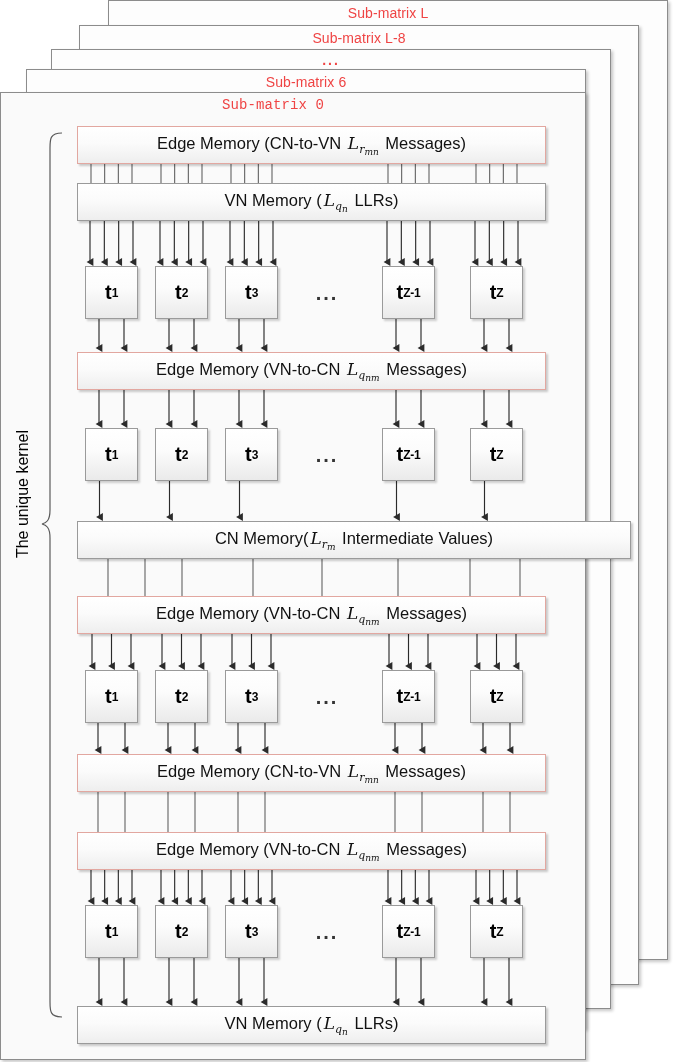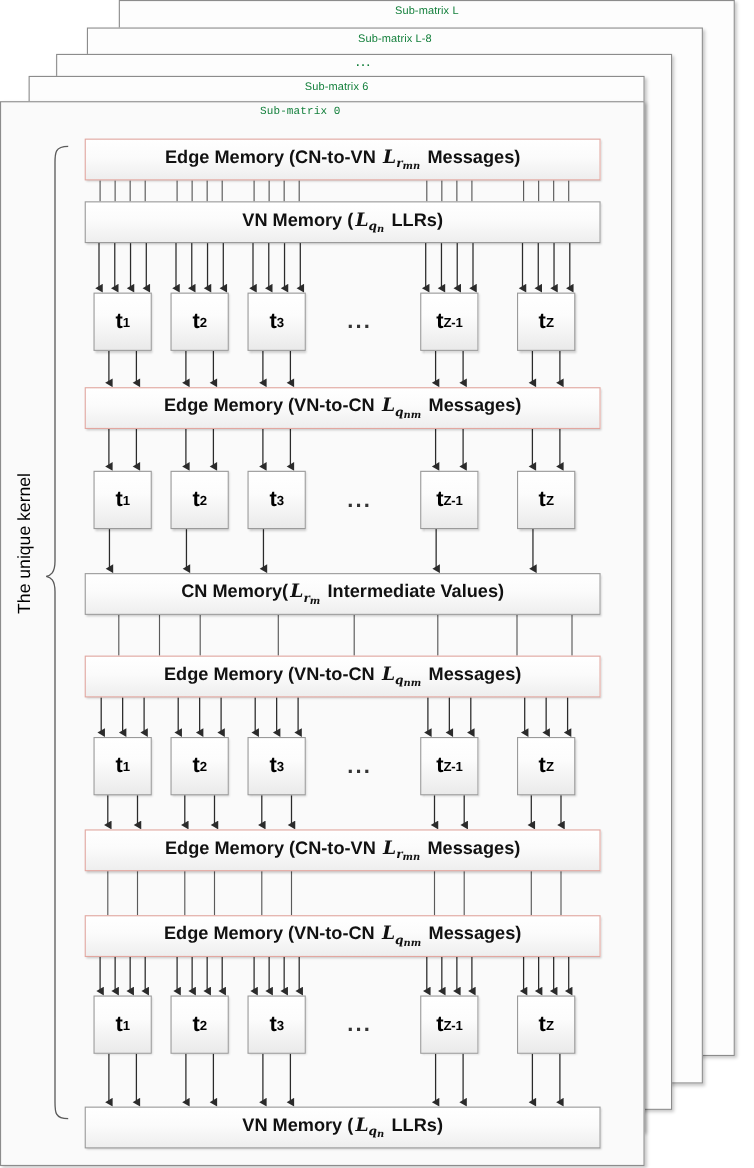--- a/index.html
+++ b/index.html
@@ -3,31 +3,31 @@
 <meta charset="utf-8">
 <style>
   html,body{margin:0;padding:0;background:#ffffff;}
   body{font-family:"Liberation Sans", sans-serif;}
   #stage{position:relative;width:685px;height:1062px;overflow:hidden;background:#fff;}
 
   
   .sheet{position:absolute;background:#fdfdfd;border:1px solid #8c8c8c;
          box-shadow:2px 2px 3px rgba(0,0,0,.22);box-sizing:border-box;}
   .sheet-label{position:absolute;left:0;right:0;text-align:center;
-               font-size:10px;color:#15803d;letter-spacing:.1px;}
+               font-size:14px;color:#ef4444;letter-spacing:.1px;}
 
   
   #front{background:#fafafa;}
 
   
   .membar{position:absolute;box-sizing:border-box;
           background:linear-gradient(to bottom,#ffffff 0%,#fbfbfb 45%,#eeeeee 100%);
           box-shadow:1.5px 1.5px 2px rgba(0,0,0,.20);
           display:flex;align-items:center;justify-content:center;
-          font-size:16.5px;color:#111;white-space:nowrap;font-weight:bold;}
+          font-size:16.5px;color:#111;white-space:nowrap;}
   .membar.grey{border:1px solid #9a9a9a;justify-content:center;}
   .membar.red{border:1px solid #e2a7a0;}
 
   
   .tbox{position:absolute;box-sizing:border-box;border:1px solid #9a9a9a;
         background:linear-gradient(to bottom,#ffffff 0%,#fcfcfc 40%,#eaeaea 100%);
         box-shadow:1.5px 1.5px 2px rgba(0,0,0,.18);
         display:flex;align-items:center;justify-content:center;
         font-size:20px;color:#000;font-weight:600;}
   .tbox .sub{font-size:12px;font-weight:600;vertical-align:-2px;letter-spacing:-.3px;}
@@ -239,21 +239,21 @@
       <span>VN Memory (</span><span class="mth"><span>L</span><span class="sb">q</span><span class="sb2">n</span></span><span> LLRs)</span>
     </span>
   </div>
 
   <div class="membar red" style="left:77px;top:352px;width:469px;height:38px;">
     <span>
       <span>Edge Memory (VN-to-CN </span><span class="mth"><span>L</span><span class="sb">q</span><span class="sb2">nm</span></span><span> Messages)</span>
     </span>
   </div>
 
-  <div class="membar grey" style="left:77px;top:521px;width:469px;height:38px;">
+  <div class="membar grey" style="left:77px;top:521px;width:554px;height:38px;">
     <span>
       <span>CN Memory(</span><span class="mth"><span>L</span><span class="sb">r</span><span class="sb2">m</span></span><span> Intermediate Values)</span>
     </span>
   </div>
 
   <div class="membar red" style="left:77px;top:596px;width:469px;height:38px;">
     <span>
       <span>Edge Memory (VN-to-CN </span><span class="mth"><span>L</span><span class="sb">q</span><span class="sb2">nm</span></span><span> Messages)</span>
     </span>
   </div>

